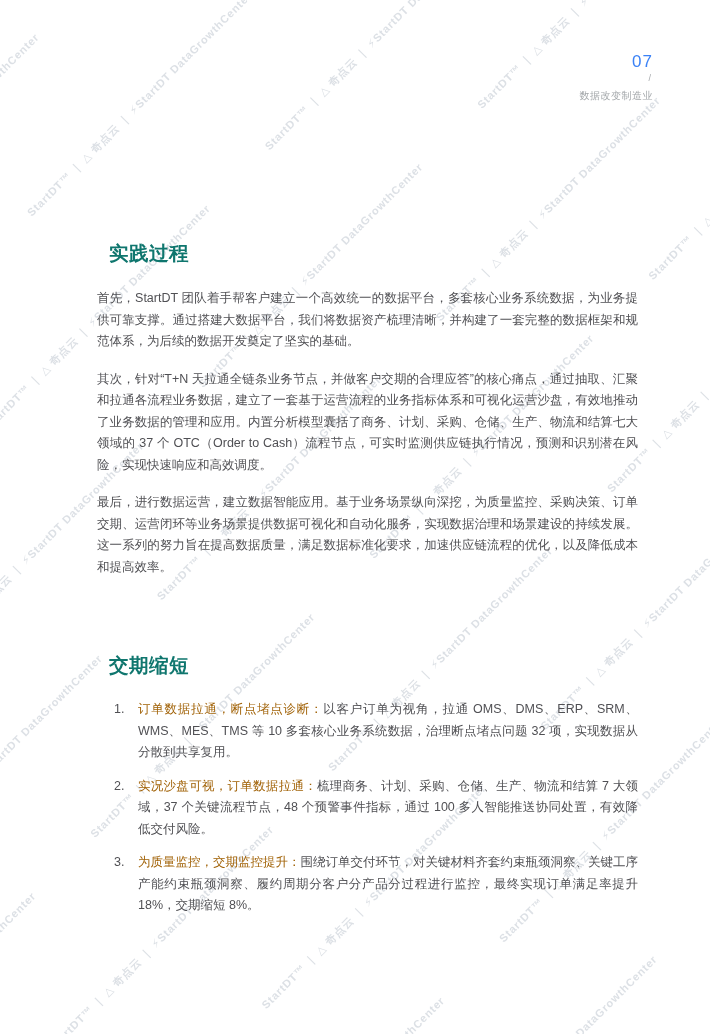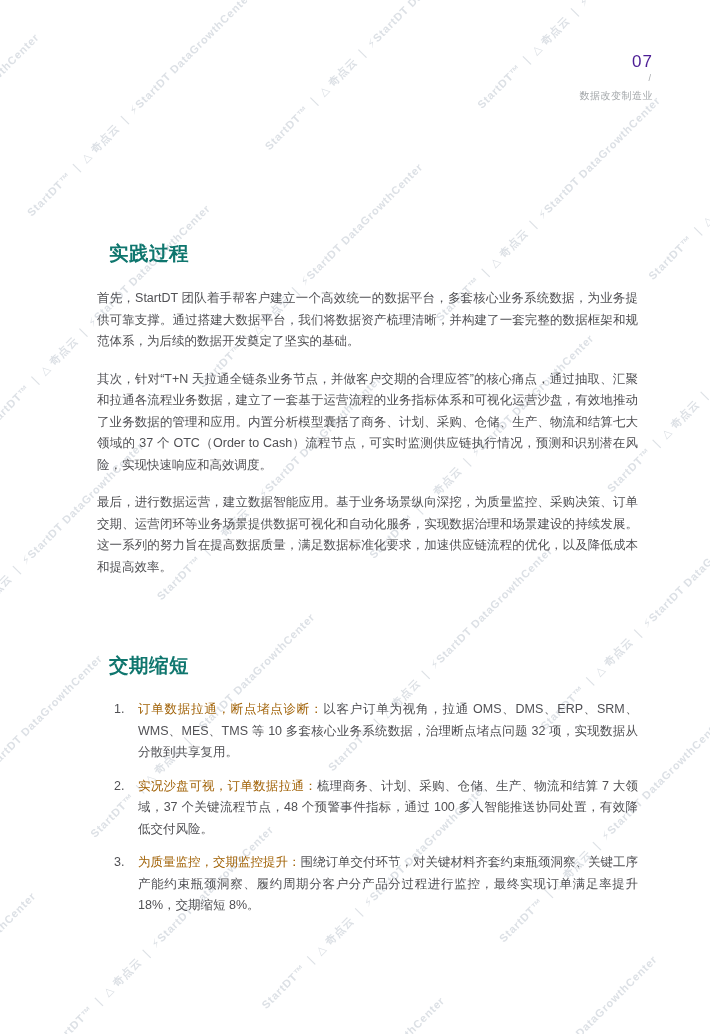--- a/index.html
+++ b/index.html
@@ -22,21 +22,21 @@
     white-space:nowrap;
     font-size:11px; letter-spacing:0.8px;
     color:rgba(138,152,168,0.30);
     font-weight:bold;
   }
   
   .page-header {
     position:absolute; top:52px; right:57px;
     text-align:right;
   }
-  .page-number { font-size:17px; color:#4c1d95; letter-spacing:1px; }
+  .page-number { font-size:17px; color:#3b82f6; letter-spacing:1px; }
   .page-slash { display:block; font-size:9px; color:#a8abae; margin:1px 2px 2px 0; }
   .page-tagline { font-size:10px; color:#a4a8ab; letter-spacing:0.5px; }
   
   .content {
     position:absolute; top:228px; left:97px;
     width:541px;
     color:#505054;
   }
   .section-title {
     margin:12px;

